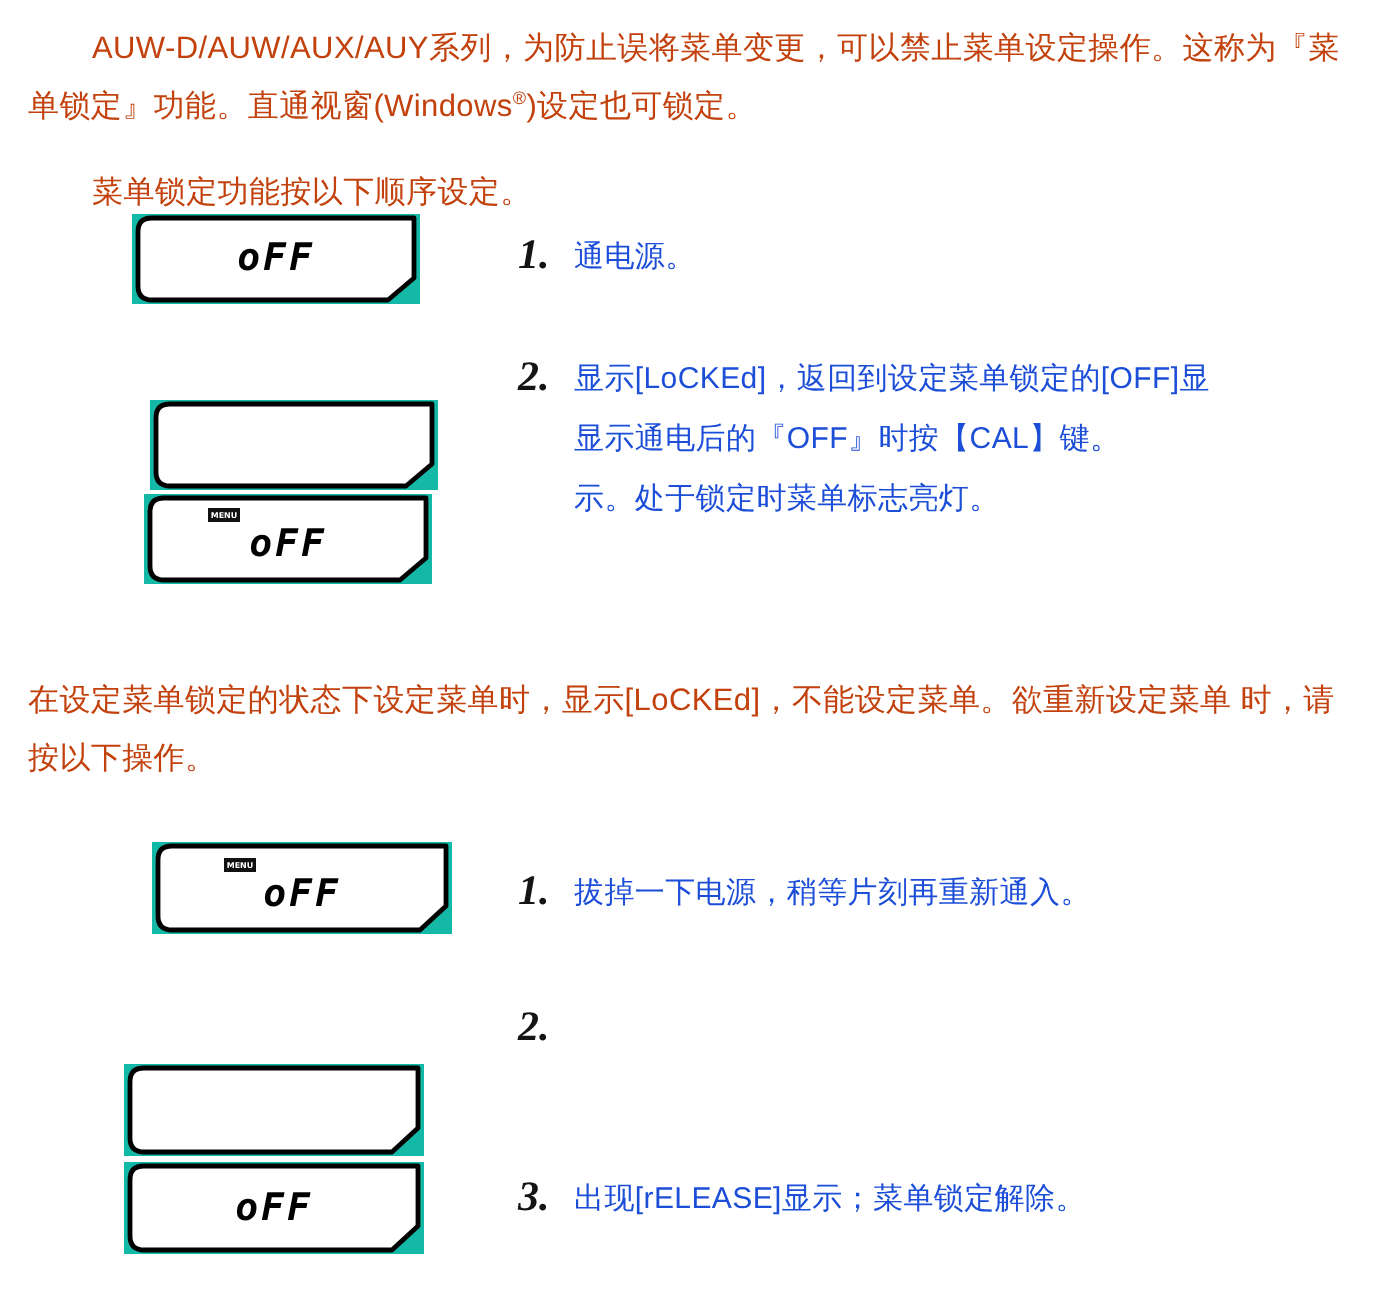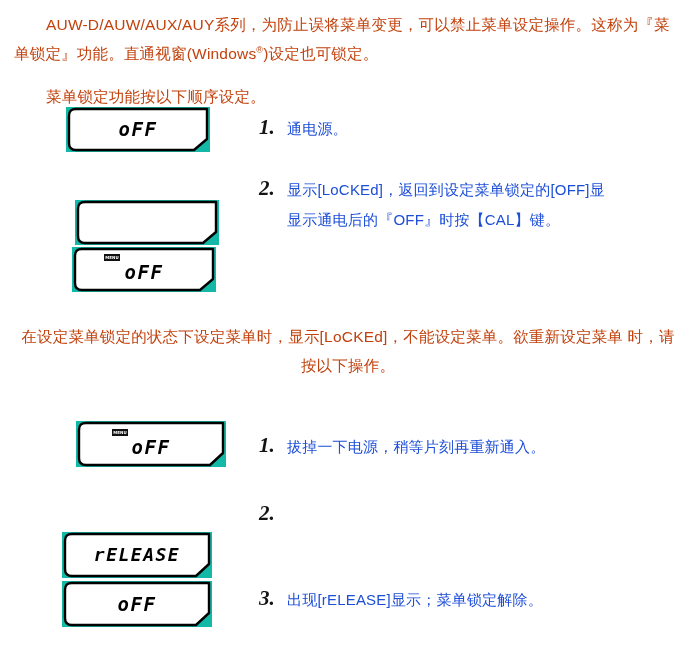--- a/index.html
+++ b/index.html
@@ -26,21 +26,21 @@
   }
   .para .indent { display: inline-block; width: 32px; }
   .sup {
     font-size: 9px;
     vertical-align: super;
     line-height: 0;
   }
 
   #intro-para { left: 14px; top: 10px; width: 668px; }
   #intro-line3 { left: 14px; top: 82px; width: 600px; }
-  #mid-para   { left: 14px; top: 322px; width: 668px; text-align: center; }
+  #mid-para   { left: 14px; top: 336px; width: 668px; }
 
   
   .lcd {
     position: absolute;
     background: #14b8a6;
     box-sizing: border-box;
   }
   .lcd svg { display: block; }
   .lcd .lcd-text {
     position: absolute;
@@ -143,41 +143,41 @@
   <div class="step-body">
     <span class="ln">通电源。</span>
   </div>
 </div>
 
 <div class="step" id="step-a2">
   <div class="step-num">2.</div>
   <div class="step-body">
     <span class="ln">显示[LoCKEd]，返回到设定菜单锁定的[OFF]显</span>
     <span class="ln">显示通电后的『OFF』时按【CAL】键。</span>
+    <span class="ln">示。处于锁定时菜单标志亮灯。</span>
   </div>
 </div>
 
 <div class="para" id="mid-para">
   <span class="ln">在设定菜单锁定的状态下设定菜单时，显示[LoCKEd]，不能设定菜单。欲重新设定菜单</span>
   <span class="ln">时，请按以下操作。</span>
 </div>
 
 <div class="lcd" id="lcd-3-off">
   <svg width="150" height="46" viewBox="0 0 150 46" aria-hidden="true">
     <path d="M3 9 Q3 2 10 2 L147 2 L147 32 L134 44 L10 44 Q3 44 3 37 Z" fill="#ffffff" stroke="#000000" stroke-width="2.4" stroke-linejoin="round"></path>
   </svg>
   <div class="menu-flag" style="left:36px;top:8px;">MENU</div>
   <div class="lcd-text" style="top:15px;font-size:19px;">oFF</div>
 </div>
 
 <div class="lcd" id="lcd-release">
   <svg width="150" height="46" viewBox="0 0 150 46" aria-hidden="true">
     <path d="M3 9 Q3 2 10 2 L147 2 L147 32 L134 44 L10 44 Q3 44 3 37 Z" fill="#ffffff" stroke="#000000" stroke-width="2.4" stroke-linejoin="round"></path>
   </svg>
-  <div class="lcd-text" style="top:12px;font-size:18px;">rELEASE</div>
 </div>
 
 <div class="lcd" id="lcd-4-off">
   <svg width="150" height="46" viewBox="0 0 150 46" aria-hidden="true">
     <path d="M3 9 Q3 2 10 2 L147 2 L147 32 L134 44 L10 44 Q3 44 3 37 Z" fill="#ffffff" stroke="#000000" stroke-width="2.4" stroke-linejoin="round"></path>
   </svg>
   <div class="lcd-text" style="top:12px;font-size:19px;">oFF</div>
 </div>
 
 <div class="step" id="step-b1">

